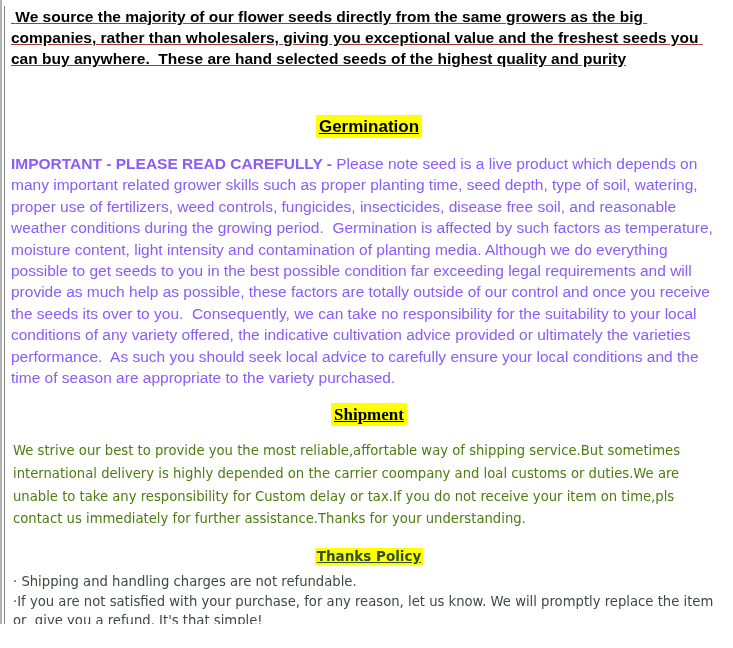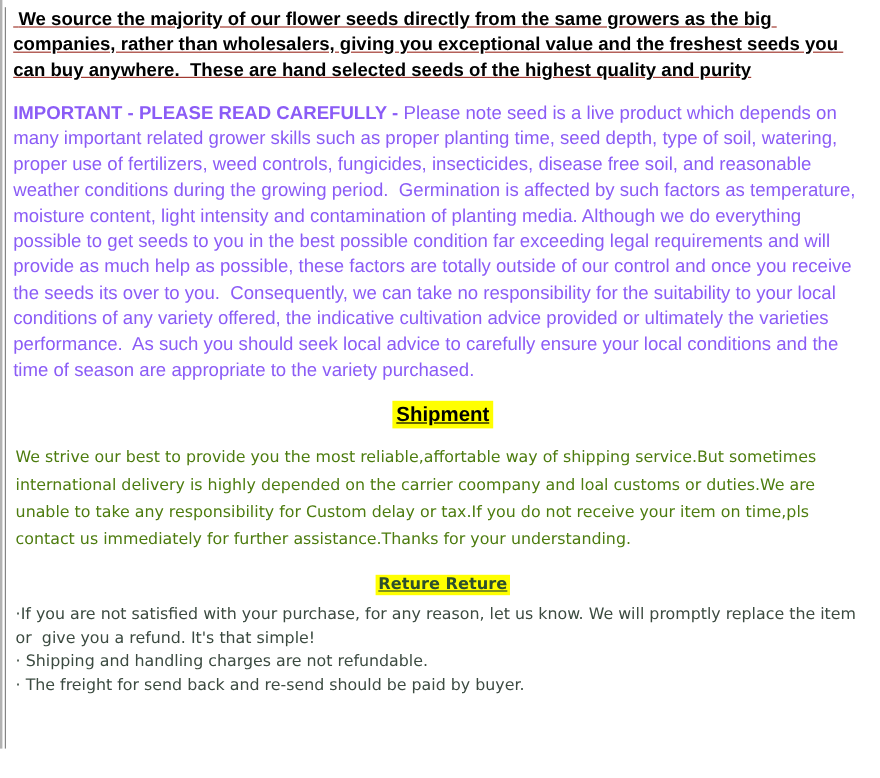--- a/index.html
+++ b/index.html
@@ -27,21 +27,21 @@
     line-height: 21px;
     font-weight: bold;
     color: #000000;
     text-decoration: underline;
     text-decoration-color: #a23a31;
     white-space: pre-wrap;
   }
   
   .hwrap { text-align: center; }
   .hwrap.germination { margin-top: 46px; }
-  .hwrap.shipment   { margin-top: 15px; }
+  .hwrap.shipment   { margin-top: 15px; font-family: Liberation Serif, serif; }
   .hwrap.returns    { margin-top: 16px; }
   .htitle {
     display: inline-block;
     background: #ffff00;
     font-weight: bold;
     font-size: 17px;
     line-height: 21px;
     color: #000000;
     text-decoration: underline;
     padding: 1px 3px;
@@ -83,33 +83,36 @@
   .returns-list p { margin: 0; white-space: pre-wrap; }
 </style>
 </head>
 <body>
 
 <div class="page">
   <div class="inner">
 
     <p class="intro"> We source the majority of our flower seeds directly from the same growers as the big companies, rather than wholesalers, giving you exceptional value and the freshest seeds you can buy anywhere.  These are hand selected seeds of the highest quality and purity</p>
 
+    <div class="hwrap germination">
+      <span class="htitle">Germination</span>
+    </div>
 
     <p class="bodytext"><span class="lead">IMPORTANT - PLEASE READ CAREFULLY - </span><span>Please note seed is a live product which depends on many important related grower skills such as proper planting time, seed depth, type of soil, watering, proper use of fertilizers, weed controls, fungicides, insecticides, disease free soil, and reasonable weather conditions during the growing period.  Germination is affected by such factors as temperature, moisture content, light intensity and contamination of planting media. Although we do everything possible to get seeds to you in the best possible condition far exceeding legal requirements and will provide as much help as possible, these factors are totally outside of our control and once you receive the seeds its over to you.  Consequently, we can take no responsibility for the suitability to your local conditions of any variety offered, the indicative cultivation advice provided or ultimately the varieties performance.  As such you should seek local advice to carefully ensure your local conditions and the time of season are appropriate to the variety purchased.</span></p>
 
     <div class="hwrap shipment">
       <span class="htitle">Shipment</span>
     </div>
 
     <p class="shiptext">We strive our best to provide you the most reliable,affortable way of shipping service.But sometimes international delivery is highly depended on the carrier coompany and loal customs or duties.We are unable to take any responsibility for Custom delay or tax.If you do not receive your item on time,pls contact us immediately for further assistance.Thanks for your understanding.</p>
 
     <div class="hwrap returns">
-      <span class="htitle small">Reture Reture</span>
+      <span class="htitle small">Thanks Policy</span>
     </div>
 
     <div class="returns-list">
+      <p>· Shipping and handling charges are not refundable.</p>
       <p>·If you are not satisfied with your purchase, for any reason, let us know. We will promptly replace the item or  give you a refund. It's that simple!</p>
-      <p>· Shipping and handling charges are not refundable.</p>
       <p>· The freight for send back and re-send should be paid by buyer.</p>
     </div>
 
   </div>
 </div>
 
 </body></html>

